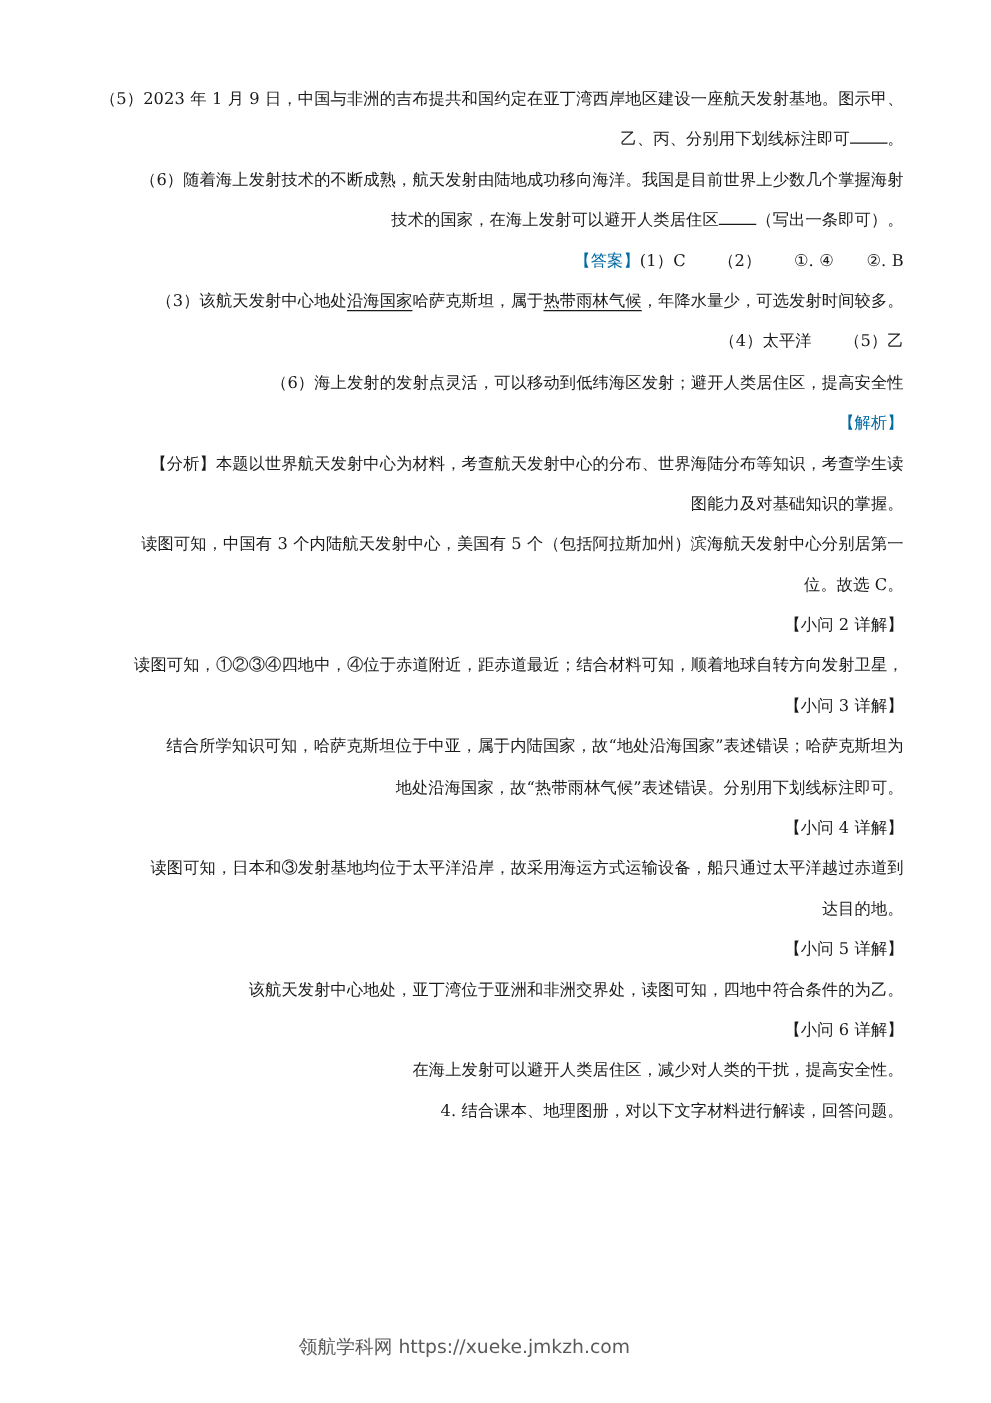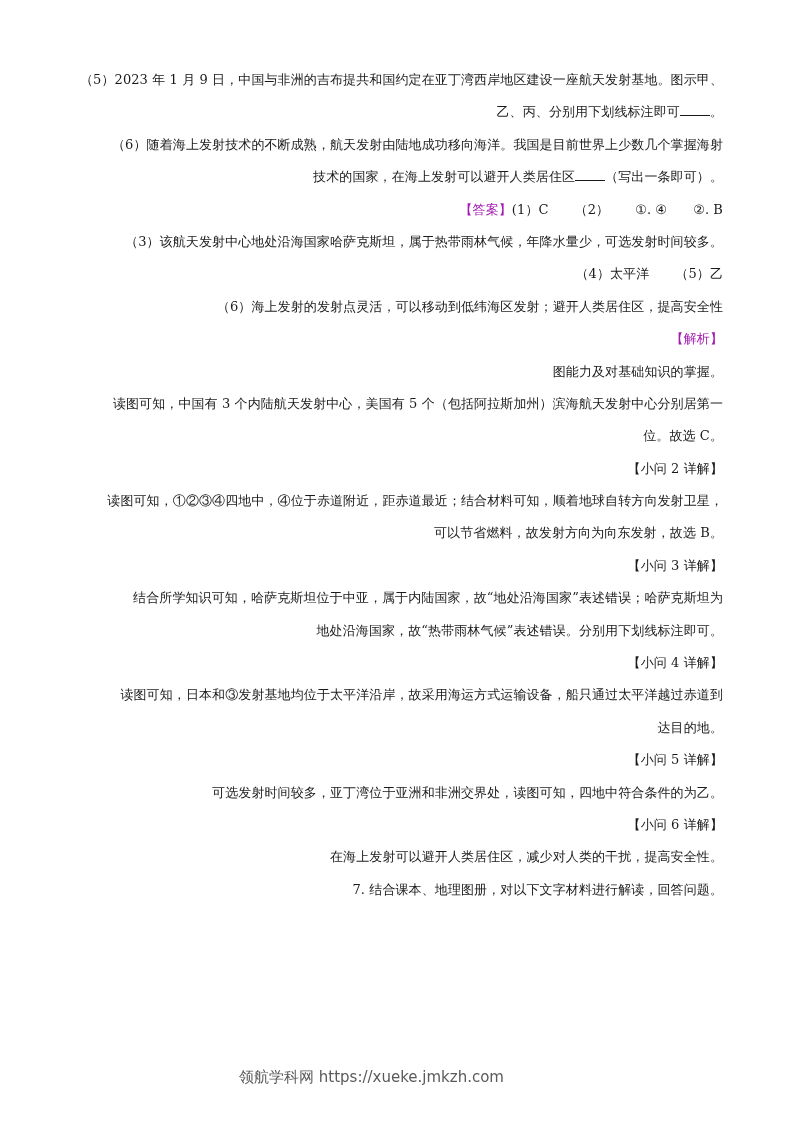--- a/index.html
+++ b/index.html
@@ -23,23 +23,24 @@
   }
   .line {
     font-size: 13px;
     line-height: 32.4px;
     height: 32.4px;
     white-space: nowrap;
     letter-spacing: 0.1px;
     text-align: right;
   }
   .label-blue {
-    color: #a21caf;
+    color: #0369a1;
   }
   .u {
+    text-decoration: underline;
     text-underline-offset: 3px;
   }
   .blank {
     display: inline-block;
     width: 30px;
     border-bottom: 1px solid #1a1a1a;
     height: 12px;
     vertical-align: baseline;
   }
   .gap { display: inline-block; width: 26px; }
@@ -83,38 +84,38 @@
     <span>（4）太平洋</span><span class="gap"></span><span>（5）乙</span>
   </div>
   <div class="line">
     <span>（6）海上发射的发射点灵活，可以移动到低纬海区发射；避开人类居住区，提高安全性</span>
   </div>
 
   <div class="line">
     <span class="label-blue">【解析】</span>
   </div>
   <div class="line">
+    <span>【分析】</span><span>本题以世界航天发射中心为材料，考查航天发射中心的分布、世界海陆分布等知识，考查学生读</span>
+  </div>
+  <div class="line">
     <span>图能力及对基础知识的掌握。</span>
   </div>
 
   <div class="line">
     <span>读图可知，中国有 3 个内陆航天发射中心，美国有 5 个（包括阿拉斯加州）滨海航天发射中心分别居第一</span>
   </div>
   <div class="line">
     <span>位。故选 C。</span>
   </div>
 
   <div class="line">
     <span>【小问 2 详解】</span>
   </div>
   <div class="line">
     <span>读图可知，①②③④四地中，④位于赤道附近，距赤道最近；结合材料可知，顺着地球自转方向发射卫星，</span>
-  </div>
-  <div class="line">
-    <span>可以节省燃料，故发射方向为向东发射，故选 B。</span>
   </div>
 
   <div class="line">
     <span>【小问 3 详解】</span>
   </div>
   <div class="line">
     <span>结合所学知识可知，哈萨克斯坦位于中亚，属于内陆国家，故“地处沿海国家”表述错误；哈萨克斯坦为</span>
   </div>
   <div class="line">
     <span>地处沿海国家，故“热带雨林气候”表述错误。分别用下划线标注即可。</span>
@@ -127,30 +128,30 @@
     <span>读图可知，日本和③发射基地均位于太平洋沿岸，故采用海运方式运输设备，船只通过太平洋越过赤道到</span>
   </div>
   <div class="line">
     <span>达目的地。</span>
   </div>
 
   <div class="line">
     <span>【小问 5 详解】</span>
   </div>
   <div class="line">
-    <span>可选发射时间较多，亚丁湾位于亚洲和非洲交界处，读图可知，四地中符合条件的为乙。</span>
+    <span>该航天发射中心地处，亚丁湾位于亚洲和非洲交界处，读图可知，四地中符合条件的为乙。</span>
   </div>
 
   <div class="line">
     <span>【小问 6 详解】</span>
   </div>
   <div class="line">
     <span>在海上发射可以避开人类居住区，减少对人类的干扰，提高安全性。</span>
   </div>
 
   <div class="line">
-    <span>7. 结合课本、地理图册，对以下文字材料进行解读，回答问题。</span>
+    <span>4. 结合课本、地理图册，对以下文字材料进行解读，回答问题。</span>
   </div>
 </div>
 
 <div class="footer">
   <span>领航学科网 https://xueke.jmkzh.com</span>
 </div>
 
 </body></html>

